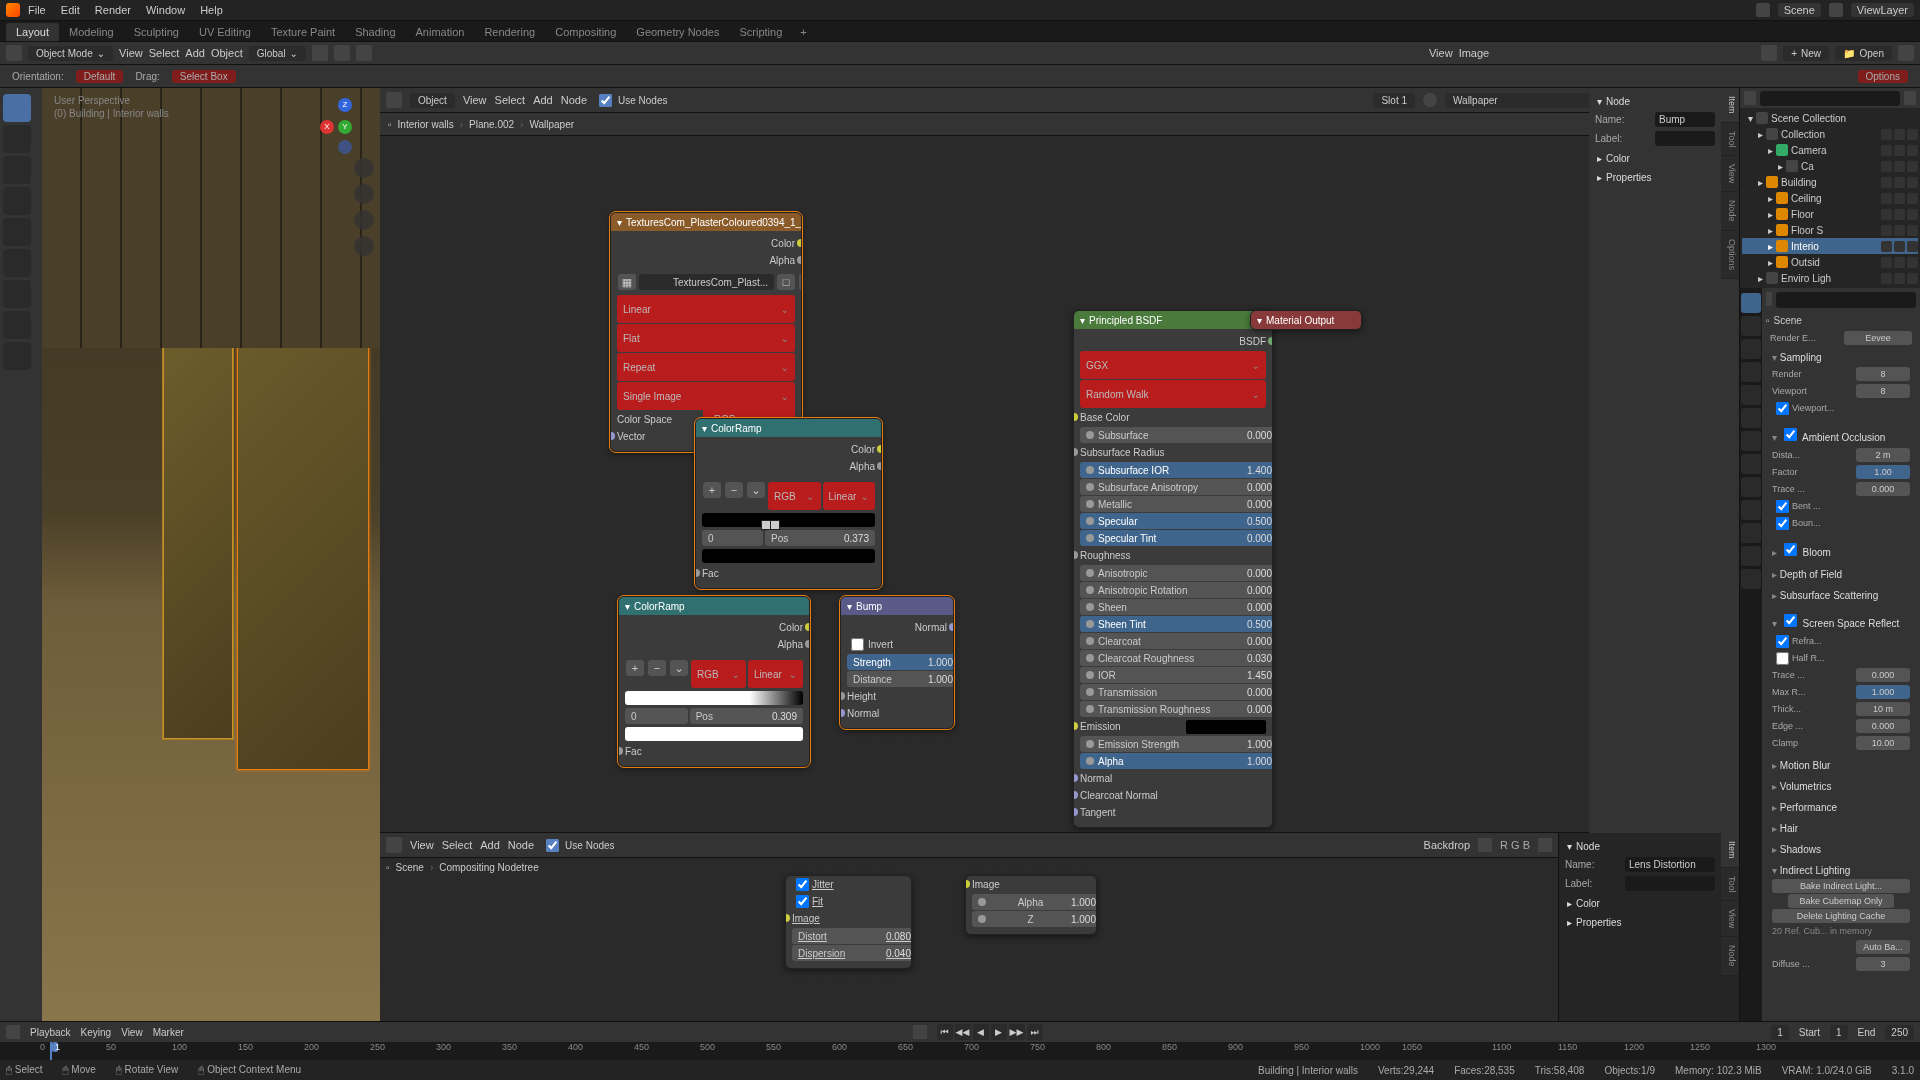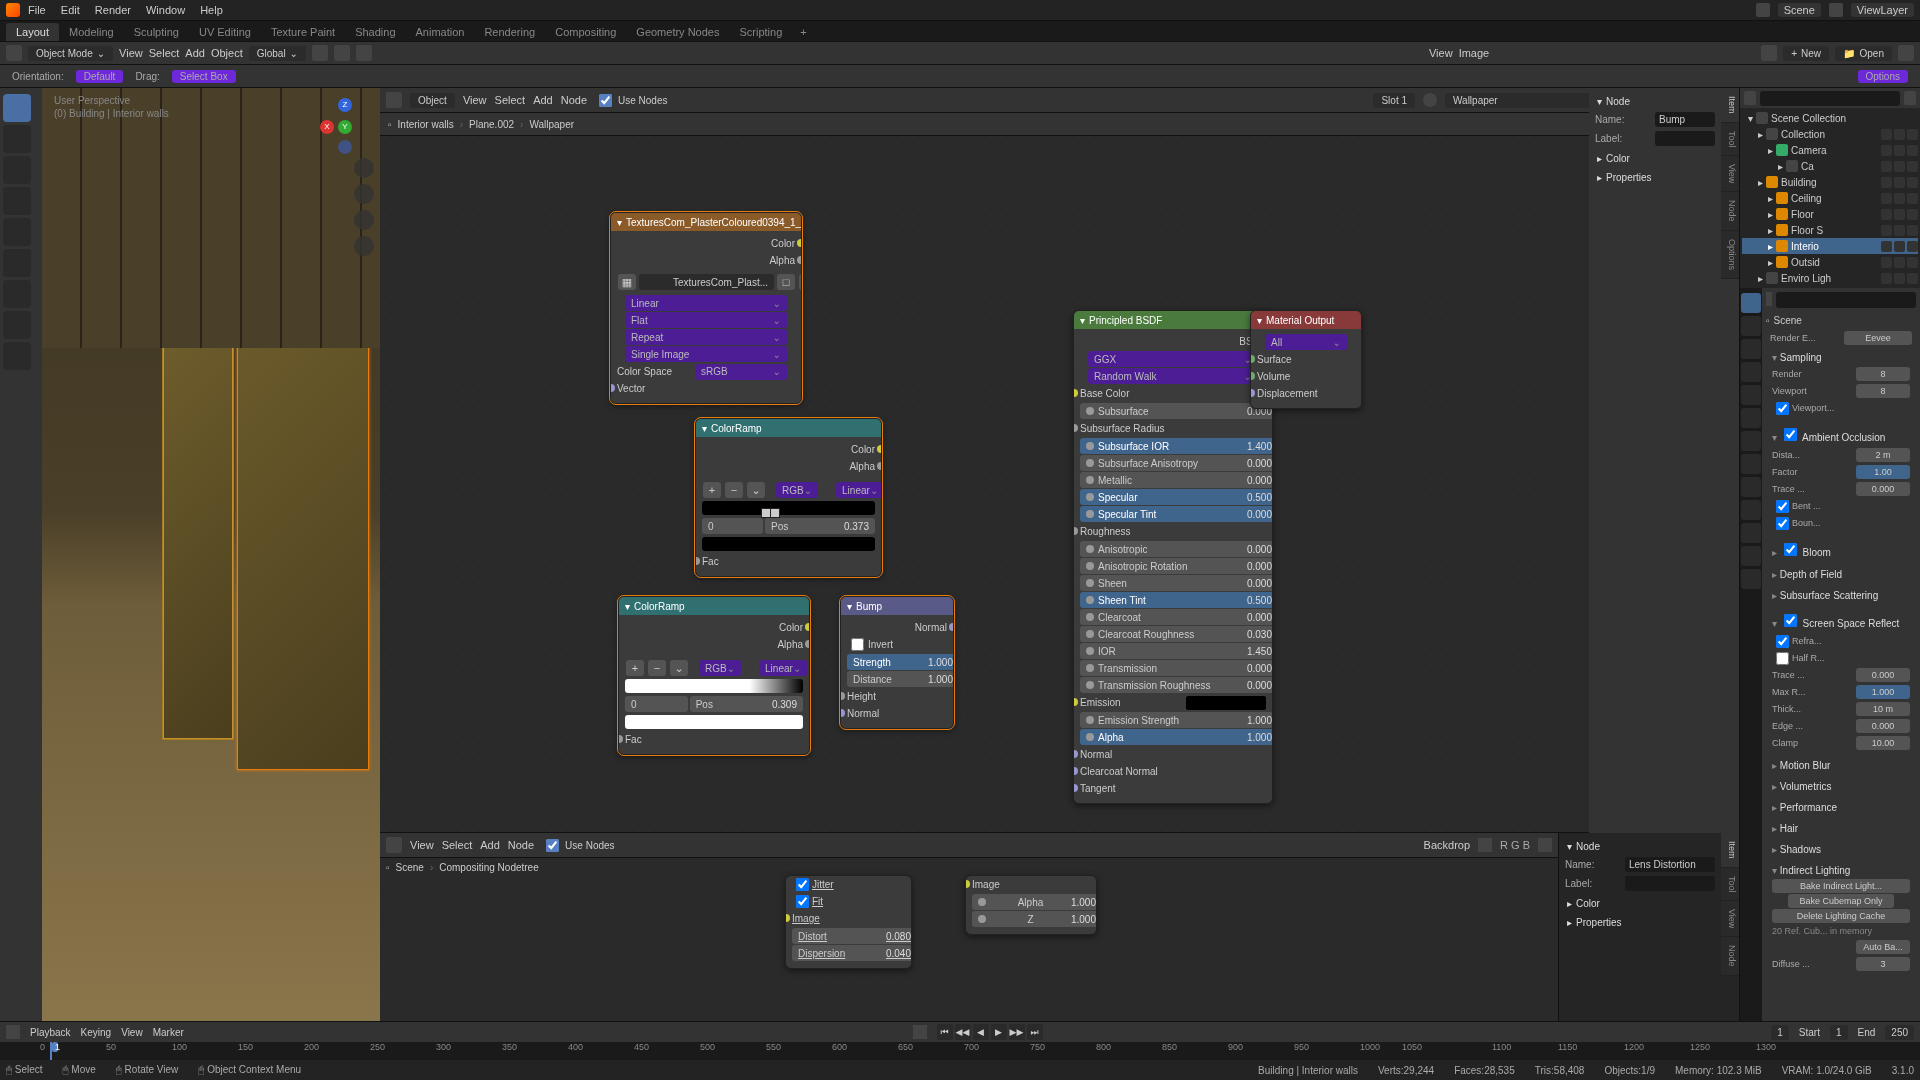--- a/index.html
+++ b/index.html
@@ -14,21 +14,21 @@
 .tabbar span{padding:3px 10px;color:#888;cursor:default;border-radius:3px 3px 0 0;}
 .tabbar span.active{background:#333;color:#ddd;}
 .tabbar .plus{color:#888;padding:3px 8px;}
 
 .toolbar{height:22px;background:#333;border-bottom:1px solid #111;display:flex;align-items:center;padding:0 6px;gap:6px;}
 .toolbar .dd{background:#2b2b2b;border-radius:3px;padding:2px 8px;display:flex;align-items:center;gap:4px;font-size:10px;}
 .toolbar .ico{width:16px;height:16px;background:#444;border-radius:2px;}
 .toolbar .spacer{flex:1;}
 
 .subtool{height:22px;background:#333;border-bottom:1px solid #111;display:flex;align-items:center;padding:0 12px;gap:12px;font-size:10px;color:#aaa;}
-.subtool .dd{background:#6d28d9;border-radius:3px;padding:1px 8px;}
+.subtool .dd{background:#7f1d1d;border-radius:3px;padding:1px 8px;}
 
 .main{display:flex;height:940px;}
 
 
 .left-col{display:flex;width:380px;position:relative;}
 .toolshelf{width:36px;background:#333;display:flex;flex-direction:column;gap:3px;padding:6px 3px;}
 .toolshelf .tbtn{width:28px;height:28px;background:#2a2a2a;border-radius:4px;}
 .toolshelf .tbtn.active{background:#4a6fa5;}
 .viewport{flex:1;position:relative;background:#0a0a0a;}
 .vp-hall{position:absolute;inset:0;background:
@@ -68,21 +68,21 @@
 .sock.l{left:-10px;}
 .sock.rs{right:-10px;}
 .sock.y{background:#cccc3d;}
 .sock.g{background:#70a870;}
 .sock.gray{background:#999;}
 .sock.p{background:#9797d0;}
 .nfield{background:#545454;border-radius:3px;height:16px;width:100%;display:flex;align-items:center;padding:0 6px;justify-content:space-between;margin:1px 0;}
 .nfield.dark{background:#2b2b2b;padding-left:34px;}
 .nfield.blue{background:#40658c;color:#fff;}
 .nfield .val{color:#ddd;}
-.nselect{background:#4c1d95;border-radius:3px;height:16px;display:flex;align-items:center;padding:0 6px;justify-content:space-between;margin:1px 8px;font-size:10px;color:#bbb;}
+.nselect{background:#b91c1c;border-radius:3px;height:16px;display:flex;align-items:center;padding:6px 6px;justify-content:space-between;margin:1px 0;font-size:10px;color:#bbb;}
 .nselect::after{content:"⌄";color:#888;}
 .nbtn{background:#545454;border-radius:3px;height:16px;min-width:18px;display:flex;align-items:center;justify-content:center;margin:1px;font-size:11px;}
 .nflex{display:flex;gap:2px;}
 .colorstrip{height:14px;background:#000;border-radius:3px;margin:2px 0;position:relative;}
 .colorstrip .stop{position:absolute;bottom:-3px;width:8px;height:8px;background:#ccc;border:1px solid #222;transform:translateX(-50%);}
 .gradstrip{height:14px;background:linear-gradient(90deg,#fff 0%,#fff 70%,#000 100%);border-radius:3px;margin:2px 0;position:relative;}
 .swatch{height:14px;background:#fff;border-radius:3px;margin:2px 0;}
 .swatch.dark{background:#000;}
 
 
@@ -592,35 +592,20 @@
               </div>
             </div>
         </div>
       </div>
 
       <div class="node" style="left:870px;top:176px;width:110px;">
         <div class="node-hd hd-red">
             <span>▾</span>
             <span>Material Output</span>
           </div>
-        <div class="node-body">
-          <div class="nselect">All</div>
-          <div class="nrow">
-              <span class="sock l g"></span>
-              <span>Surface</span>
-            </div>
-          <div class="nrow">
-              <span class="sock l g"></span>
-              <span>Volume</span>
-            </div>
-          <div class="nrow">
-              <span class="sock l p"></span>
-              <span>Displacement</span>
-            </div>
-        </div>
       </div>
     </div>
 
     <div class="sidepanel">
       <div class="sp-body">
         <div class="sp-sect">
           <div class="sp-head">▾ <span>Node</span></div>
           <div class="sp-row">
               <label>Name:</label>
               <div class="inp">Bump</div>

